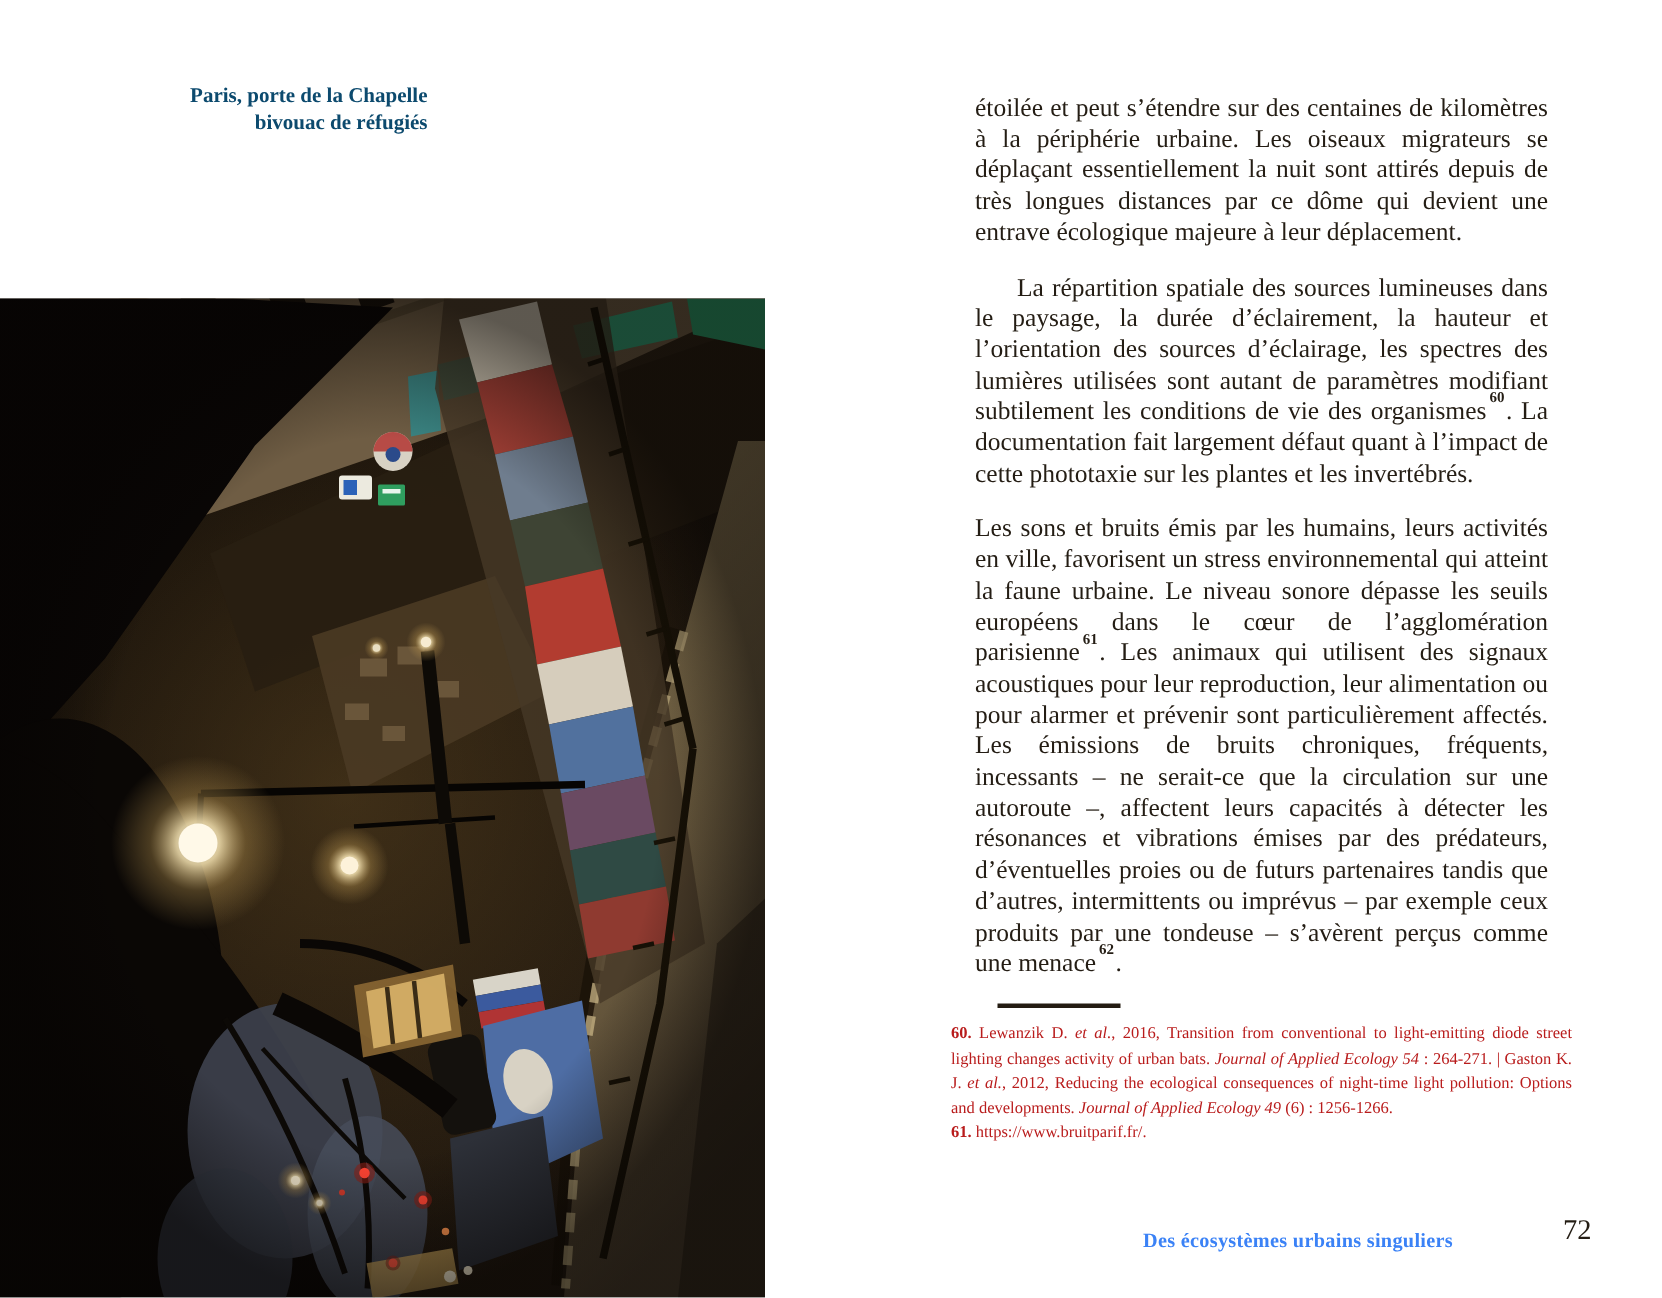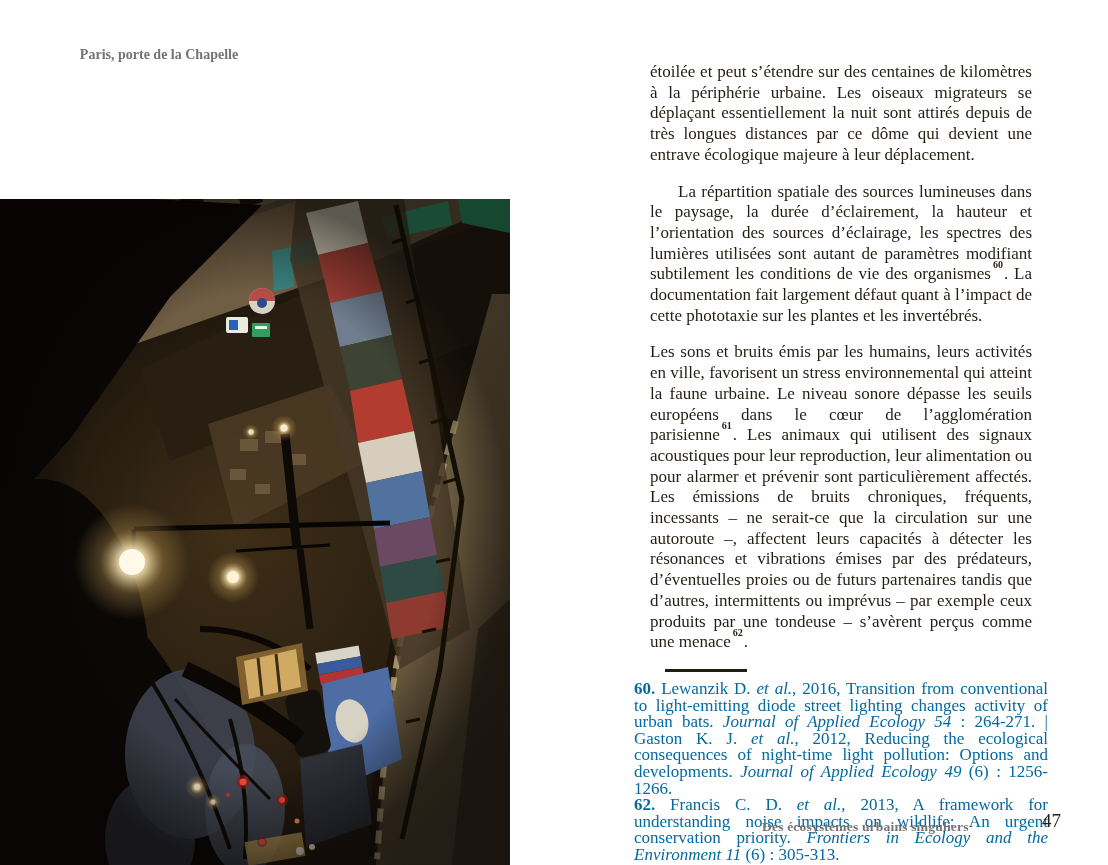--- a/index.html
+++ b/index.html
@@ -3,23 +3,23 @@
 <meta charset="utf-8">
 <style>
   html,body{margin:0;padding:0;}
   body{
     width:1108px;height:865px;position:relative;overflow:hidden;
     background:#ffffff;color:#262019;
     font-family:"Liberation Serif","DejaVu Serif",serif;
   }
   
   .caption{
-    position:absolute;left:33px;top:46px;width:252px;
-    text-align:center;font-weight:bold;font-size:14px;line-height:17.5px;
-    color:#737373;
+    position:absolute;left:33px;top:56px;width:252px;
+    text-align:right;font-weight:bold;font-size:14px;line-height:17.5px;
+    color:#0c4a6e;
   }
   .photo{
     position:absolute;left:0;top:199px;width:510px;height:666px;overflow:hidden;
     background:#130e09;
   }
   .photo svg{display:block;}
   
   .column{
     position:absolute;left:634px;top:46px;width:414px;
     font-size:17px;line-height:20.7px;text-align:justify;
@@ -33,38 +33,39 @@
     font-weight:bold;text-indent:28px;color:#241d14;
   }
   sup.fnref{
     font-weight:bold;font-size:10px;line-height:0;
     position:relative;top:-5px;margin-left:2px;margin-right:1px;
   }
   .fn-rule{
     width:82px;height:3px;background:#241c12;
     margin:11px 0 9px 31px;
   }
-  .footnotes{font-size:17px;line-height:16.6px;text-align:justify;color:#0369a1;}
+  .footnotes{font-size:11px;line-height:16.6px;text-align:justify;color:#b91c1c;}
   .footnotes p{margin:0;}
   .fn-num{font-weight:bold;}
   .running-title{
     position:absolute;left:762px;top:819px;
-    font-size:13.5px;font-weight:bold;color:#737373;letter-spacing:0.2px;
+    font-size:13.5px;font-weight:bold;color:#3b82f6;letter-spacing:0.2px;
   }
   .page-number{
     position:absolute;left:1042px;top:810px;
     font-size:19px;color:#241d14;
   }
 </style>
 </head>
 <body>
 
 <div>
   <div class="caption">
     <div>Paris, porte de la Chapelle</div>
+    <div>bivouac de réfugiés</div>
   </div>
 
   <div class="photo">
     <svg width="510" height="666" viewBox="0 0 510 666" xmlns="http://www.w3.org/2000/svg">
       <defs>
         <linearGradient id="bg" x1="0" y1="0" x2="1" y2="1">
           <stop offset="0" stop-color="#0a0705"></stop>
           <stop offset="0.5" stop-color="#1c140c"></stop>
           <stop offset="1" stop-color="#231a10"></stop>
         </linearGradient>
@@ -248,19 +249,19 @@
 </div>
 
 <div>
   <div class="column">
     <p class="body-par"><span>étoilée et peut s’étendre sur des centaines de kilomètres à la périphérie urbaine. Les oiseaux migrateurs se déplaçant essentiellement la nuit sont attirés depuis de très longues distances par ce dôme qui devient une entrave écologique majeure à leur déplacement.</span></p>
     <p class="body-par indent"><span>La répartition spatiale des sources lumineuses dans le paysage, la durée d’éclairement, la hauteur et l’orientation des sources d’éclairage, les spectres des lumières utilisées sont autant de paramètres modifiant subtilement les conditions de vie des organismes</span><sup class="fnref">60</sup><span>. La documentation fait largement défaut quant à l’impact de cette phototaxie sur les plantes et les invertébrés.</span></p>
     <p class="body-par"><span>Les sons et bruits émis par les humains, leurs activités en ville, favorisent un stress environnemental qui atteint la faune urbaine. Le niveau sonore dépasse les seuils européens dans le cœur de l’agglomération parisienne</span><sup class="fnref">61</sup><span>. Les animaux qui utilisent des signaux acoustiques pour leur reproduction, leur alimentation ou pour alarmer et prévenir sont particulièrement affectés. Les émissions de bruits chroniques, fréquents, incessants – ne serait-ce que la circulation sur une autoroute –, affectent leurs capacités à détecter les résonances et vibrations émises par des prédateurs, d’éventuelles proies ou de futurs partenaires tandis que d’autres, intermittents ou imprévus – par exemple ceux produits par une tondeuse – s’avèrent perçus comme une menace</span><sup class="fnref">62</sup><span>.</span></p>
     <div class="fn-rule"></div>
     <div class="footnotes">
         <p><b class="fn-num">60. </b><span>Lewanzik D. </span><i>et al.</i><span>, 2016, Transition from conventional to light-emitting diode street lighting changes activity of urban bats. </span><i>Journal of Applied Ecology 54</i><span> : 264-271. | Gaston K. J. </span><i>et al.</i><span>, 2012, Reducing the ecological consequences of night-time light pollution: Options and developments. </span><i>Journal of Applied Ecology 49</i><span> (6) : 1256-1266.</span></p>
-        <p><b class="fn-num">62. </b><span>Francis C. D. </span><i>et al.</i><span>, 2013, A framework for understanding noise impacts on wildlife: An urgent conservation priority. </span><i>Frontiers in Ecology and the Environment 11</i><span> (6) : 305-313.</span></p>
+        <p><b class="fn-num">61. </b><span>https://www.bruitparif.fr/.</span></p>
       </div>
   </div>
 
   <div class="running-title">Des écosystèmes urbains singuliers</div>
-  <div class="page-number">47</div>
+  <div class="page-number">72</div>
 </div>
 
 </body></html>

